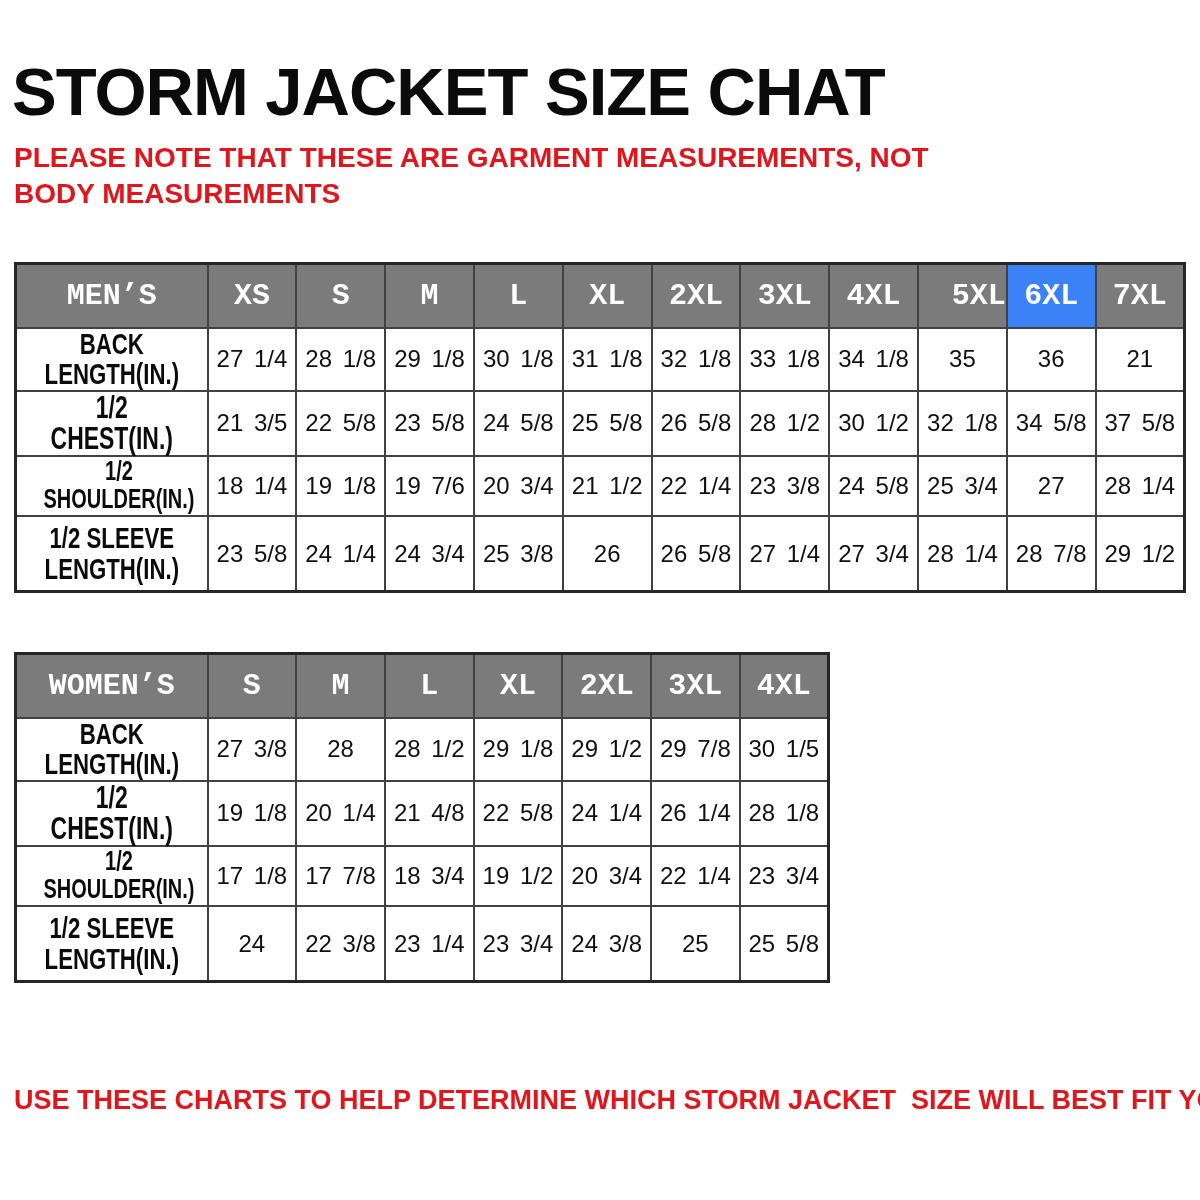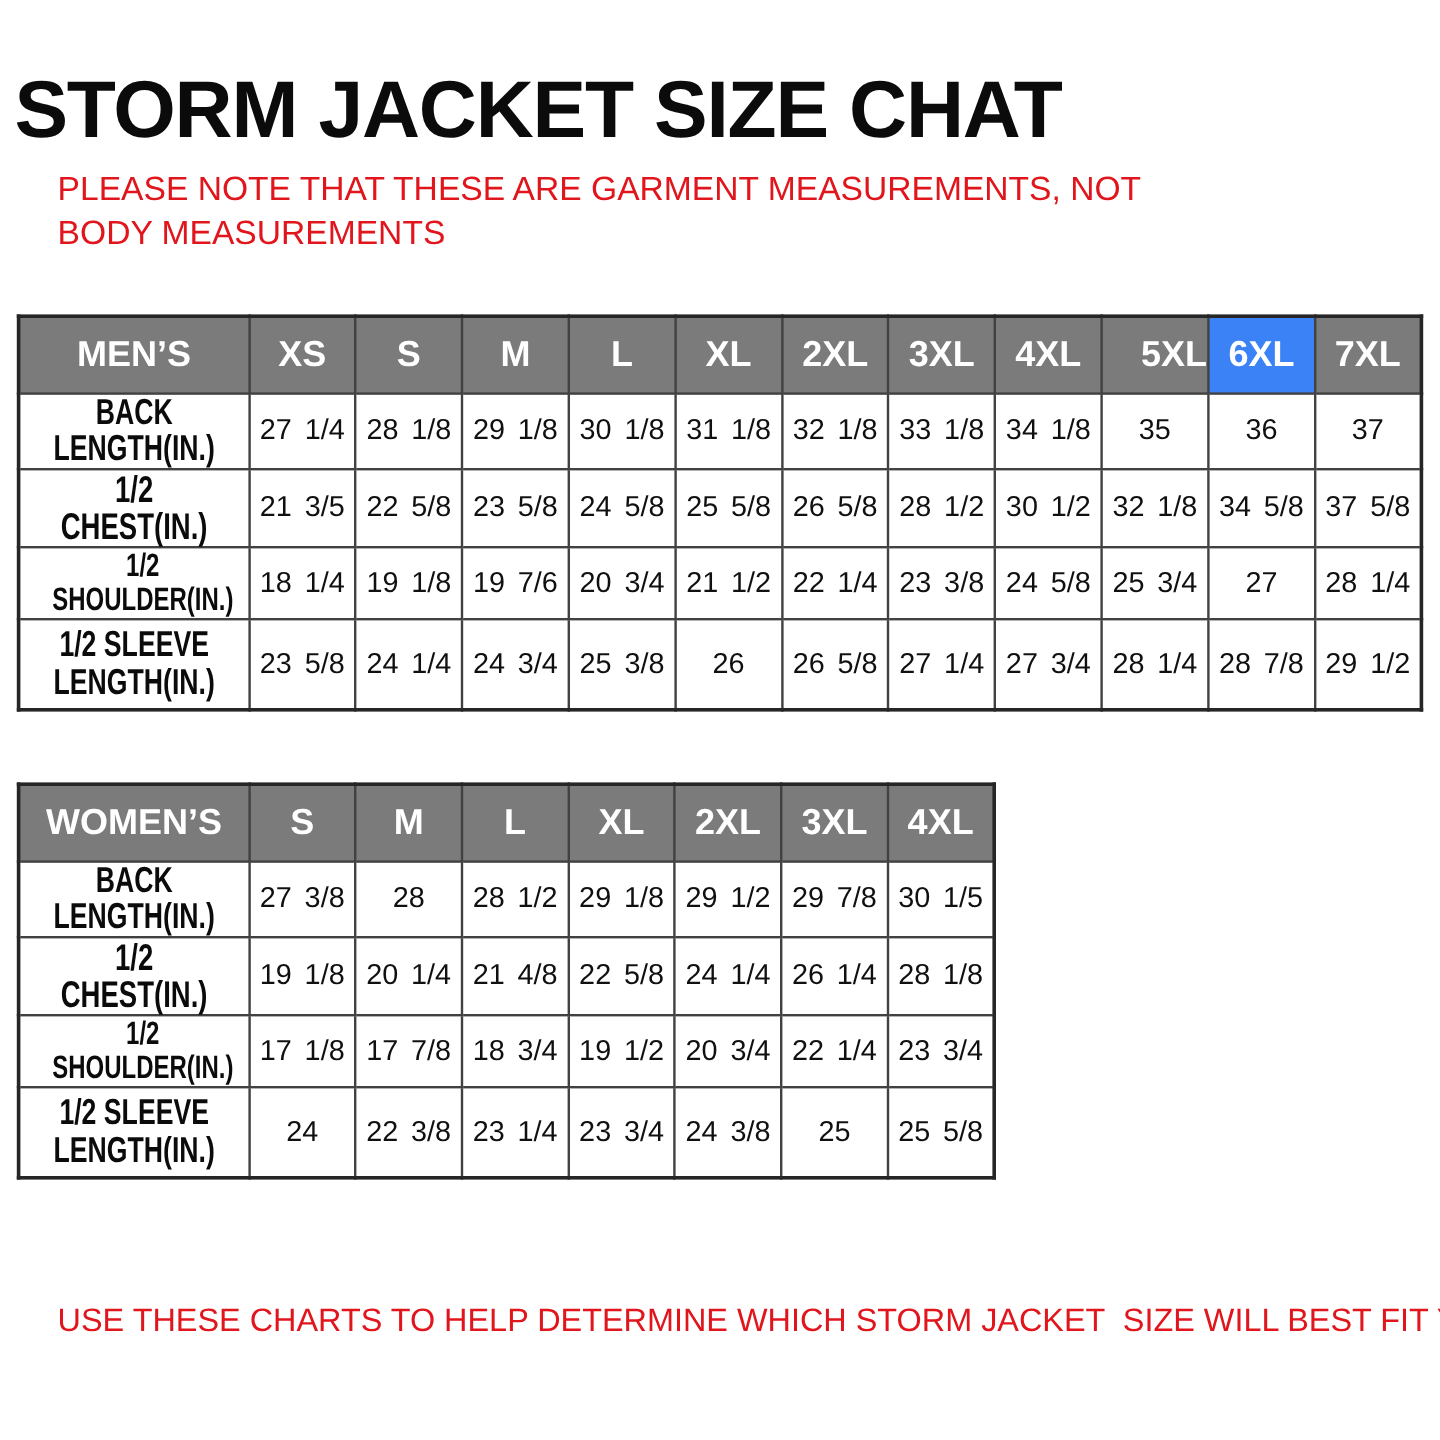--- a/index.html
+++ b/index.html
@@ -5,42 +5,42 @@
   html,body{margin:0;padding:0;background:#ffffff;}
   body{width:1200px;height:1200px;position:relative;font-family:"Liberation Sans",sans-serif;color:#000;}
   .page{position:absolute;inset:0;background:#fff;overflow:hidden;}
 
   .title{
     position:absolute;left:12px;top:12px;width:1180px;
     font-size:67px;font-weight:bold;letter-spacing:-1px;line-height:1.05;
     color:#0b0b0b;white-space:nowrap;
   }
   .note{
-    position:absolute;left:14px;font-weight:normal;
-    white-space:pre-wrap;line-height:1.3;margin-left:34px;
+    position:absolute;left:14px;font-weight:bold;
+    white-space:pre-wrap;line-height:1.3;
   }
   .note-top{top:112px;width:950px;font-size:28px;}
   .note-bottom{top:1056px;width:1150px;font-size:27px;white-space:pre;}
 
   table.size-table{
     position:absolute;left:14px;border-collapse:collapse;table-layout:fixed;
     background:#fff;
   }
   #mens-table{top:262px;width:1172px;}
   #womens-table{top:652px;width:816px;}
   table.size-table{border:3px solid #262626;}
   table.size-table th,table.size-table td{
     border:2px solid #414141;text-align:center;vertical-align:middle;padding:0;
   }
   table.size-table thead th{
     color:#fff;font-weight:bold;font-size:30px;
   }
   th.corner-cell{font-size:33px;}
   col.label-col{width:192px;}
-  thead tr{height:64px;}
+  thead tr{height:64px;font-family:Liberation Mono, monospace;}
   tbody tr{height:60px;}
   tbody tr:nth-child(1){height:63px;}
   tbody tr:nth-child(4){height:76px;}
 
   th.row-label{background:#fff;color:#0b0b0b;font-weight:bold;}
   th.row-label .squeeze{
     display:inline-block;transform:scaleX(0.74);transform-origin:center;
     white-space:pre-line;line-height:1.02;letter-spacing:0;
   }
   tbody tr:nth-child(1) .squeeze{font-size:30px;}
@@ -97,21 +97,21 @@
           <td class="value-cell">27 1/4</td>
           <td class="value-cell">28 1/8</td>
           <td class="value-cell">29 1/8</td>
           <td class="value-cell">30 1/8</td>
           <td class="value-cell">31 1/8</td>
           <td class="value-cell">32 1/8</td>
           <td class="value-cell">33 1/8</td>
           <td class="value-cell">34 1/8</td>
           <td class="value-cell">35</td>
           <td class="value-cell">36</td>
-          <td class="value-cell">37</td>
+          <td class="value-cell">21</td>
         </tr>
         <tr>
           <th class="row-label"><span class="squeeze">1/2 CHEST(IN.)</span></th>
           <td class="value-cell">21 3/5</td>
           <td class="value-cell">22 5/8</td>
           <td class="value-cell">23 5/8</td>
           <td class="value-cell">24 5/8</td>
           <td class="value-cell">25 5/8</td>
           <td class="value-cell">26 5/8</td>
           <td class="value-cell">28 1/2</td>

